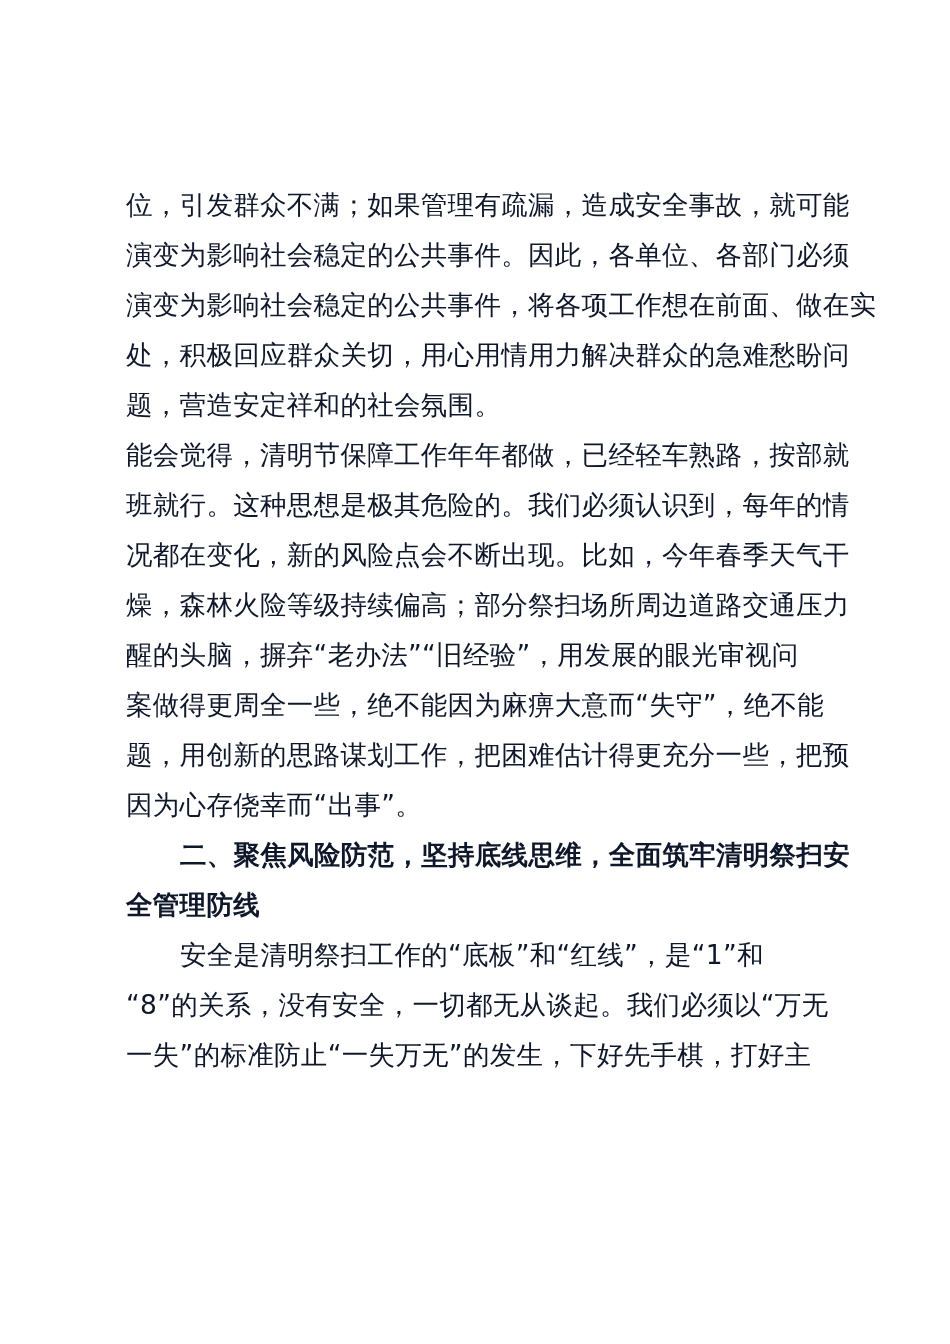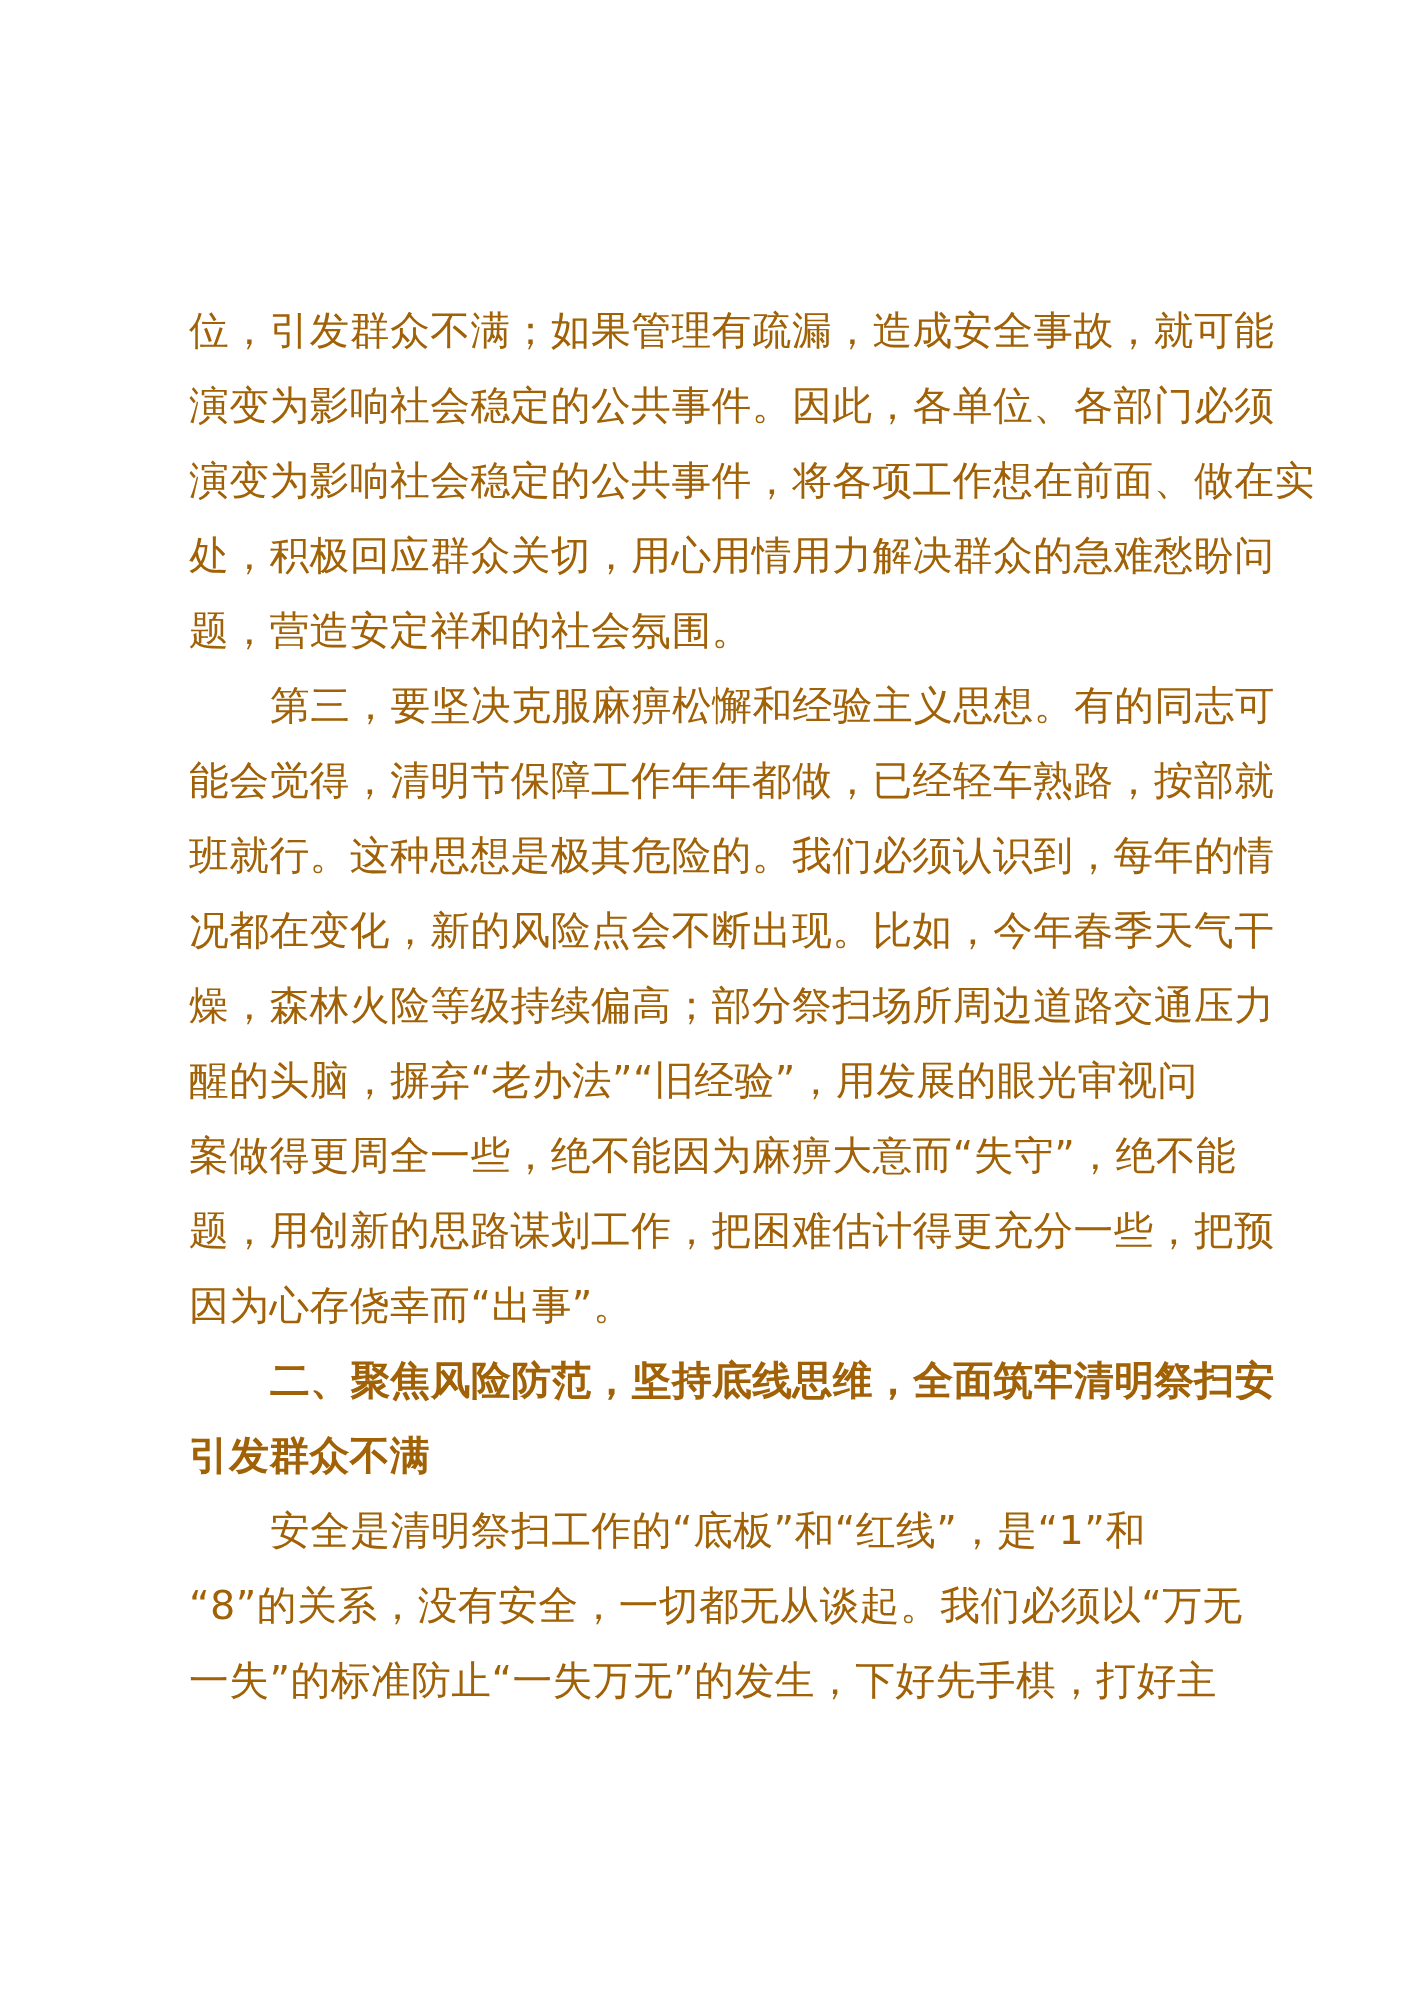--- a/index.html
+++ b/index.html
@@ -1,23 +1,23 @@
 <!DOCTYPE html>
 <html><head>
 <meta charset="utf-8">
 <style>
   html, body { margin: 0; padding: 0; background: #ffffff; }
   body { width: 950px; height: 1344px; position: relative; overflow: hidden; }
   .page {
     position: absolute; left: 0; top: 0; width: 950px; height: 1344px; background: #ffffff;
   }
   .content {
-    position: absolute; left: 126px; top: 196px; width: 704px;
+    position: absolute; left: 126px; top: 180px; width: 704px;
     font-family: "DejaVu Sans", "Liberation Sans", sans-serif;
-    font-size: 26.5px; color: #a16207;
+    font-size: 26.5px; color: #0f172a;
   }
   .line {
     height: 50px; line-height: 50px; white-space: nowrap; overflow: visible;
     letter-spacing: 0.3px;
   }
   .indent { padding-left: 54px; }
   .heading { font-weight: bold; }
 </style>
 </head>
 <body>
@@ -27,34 +27,33 @@
 
     <div>
       <div class="line">位，引发群众不满；如果管理有疏漏，造成安全事故，就可能</div>
       <div class="line">演变为影响社会稳定的公共事件。因此，各单位、各部门必须</div>
       <div class="line">演变为影响社会稳定的公共事件，将各项工作想在前面、做在实</div>
       <div class="line">处，积极回应群众关切，用心用情用力解决群众的急难愁盼问</div>
       <div class="line">题，营造安定祥和的社会氛围。</div>
     </div>
 
     <div>
-      <div class="line indent">第三，要坚决克服麻痹松懈和经验主义思想。有的同志可</div>
       <div class="line">能会觉得，清明节保障工作年年都做，已经轻车熟路，按部就</div>
       <div class="line">班就行。这种思想是极其危险的。我们必须认识到，每年的情</div>
       <div class="line">况都在变化，新的风险点会不断出现。比如，今年春季天气干</div>
       <div class="line">燥，森林火险等级持续偏高；部分祭扫场所周边道路交通压力</div>
       <div class="line">醒的头脑，摒弃“老办法”“旧经验”，用发展的眼光审视问</div>
       <div class="line">案做得更周全一些，绝不能因为麻痹大意而“失守”，绝不能</div>
       <div class="line">题，用创新的思路谋划工作，把困难估计得更充分一些，把预</div>
       <div class="line">因为心存侥幸而“出事”。</div>
     </div>
 
     <div>
       <div class="line indent heading">二、聚焦风险防范，坚持底线思维，全面筑牢清明祭扫安</div>
-      <div class="line heading">引发群众不满</div>
+      <div class="line heading">全管理防线</div>
     </div>
 
     <div>
       <div class="line indent">安全是清明祭扫工作的“底板”和“红线”，是“1”和</div>
       <div class="line">“8”的关系，没有安全，一切都无从谈起。我们必须以“万无</div>
       <div class="line">一失”的标准防止“一失万无”的发生，下好先手棋，打好主</div>
     </div>
 
   </div>
 </div>

